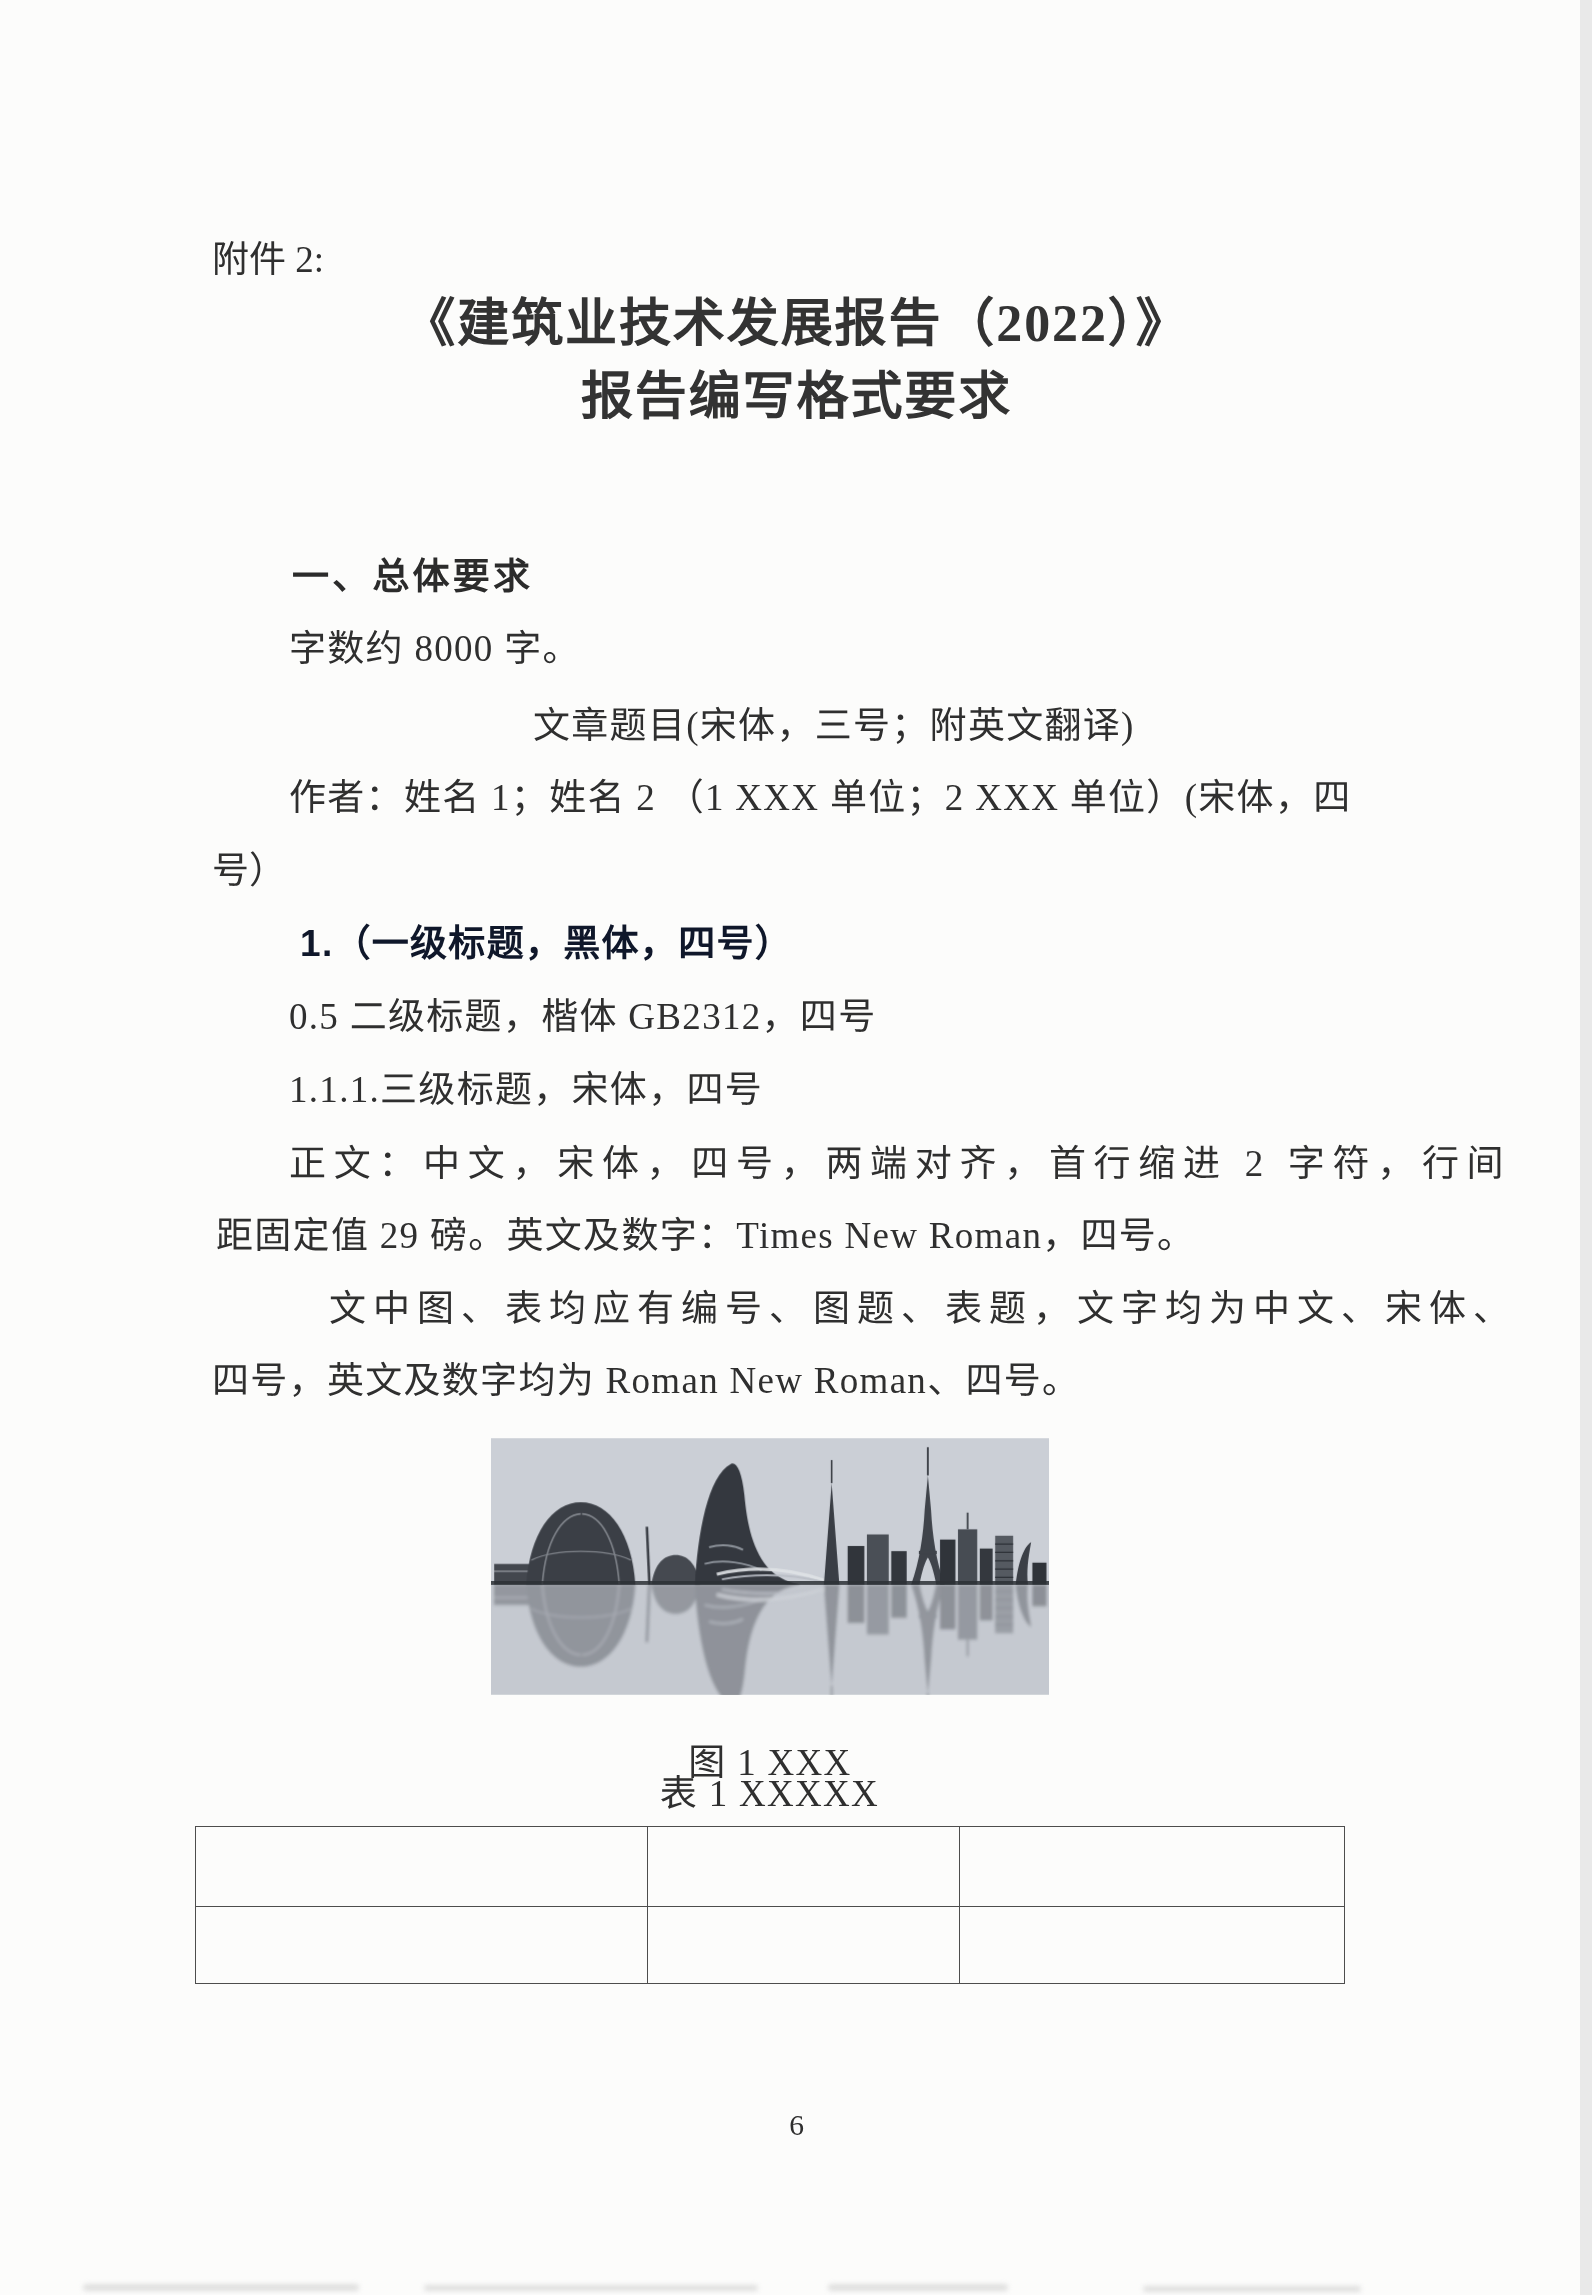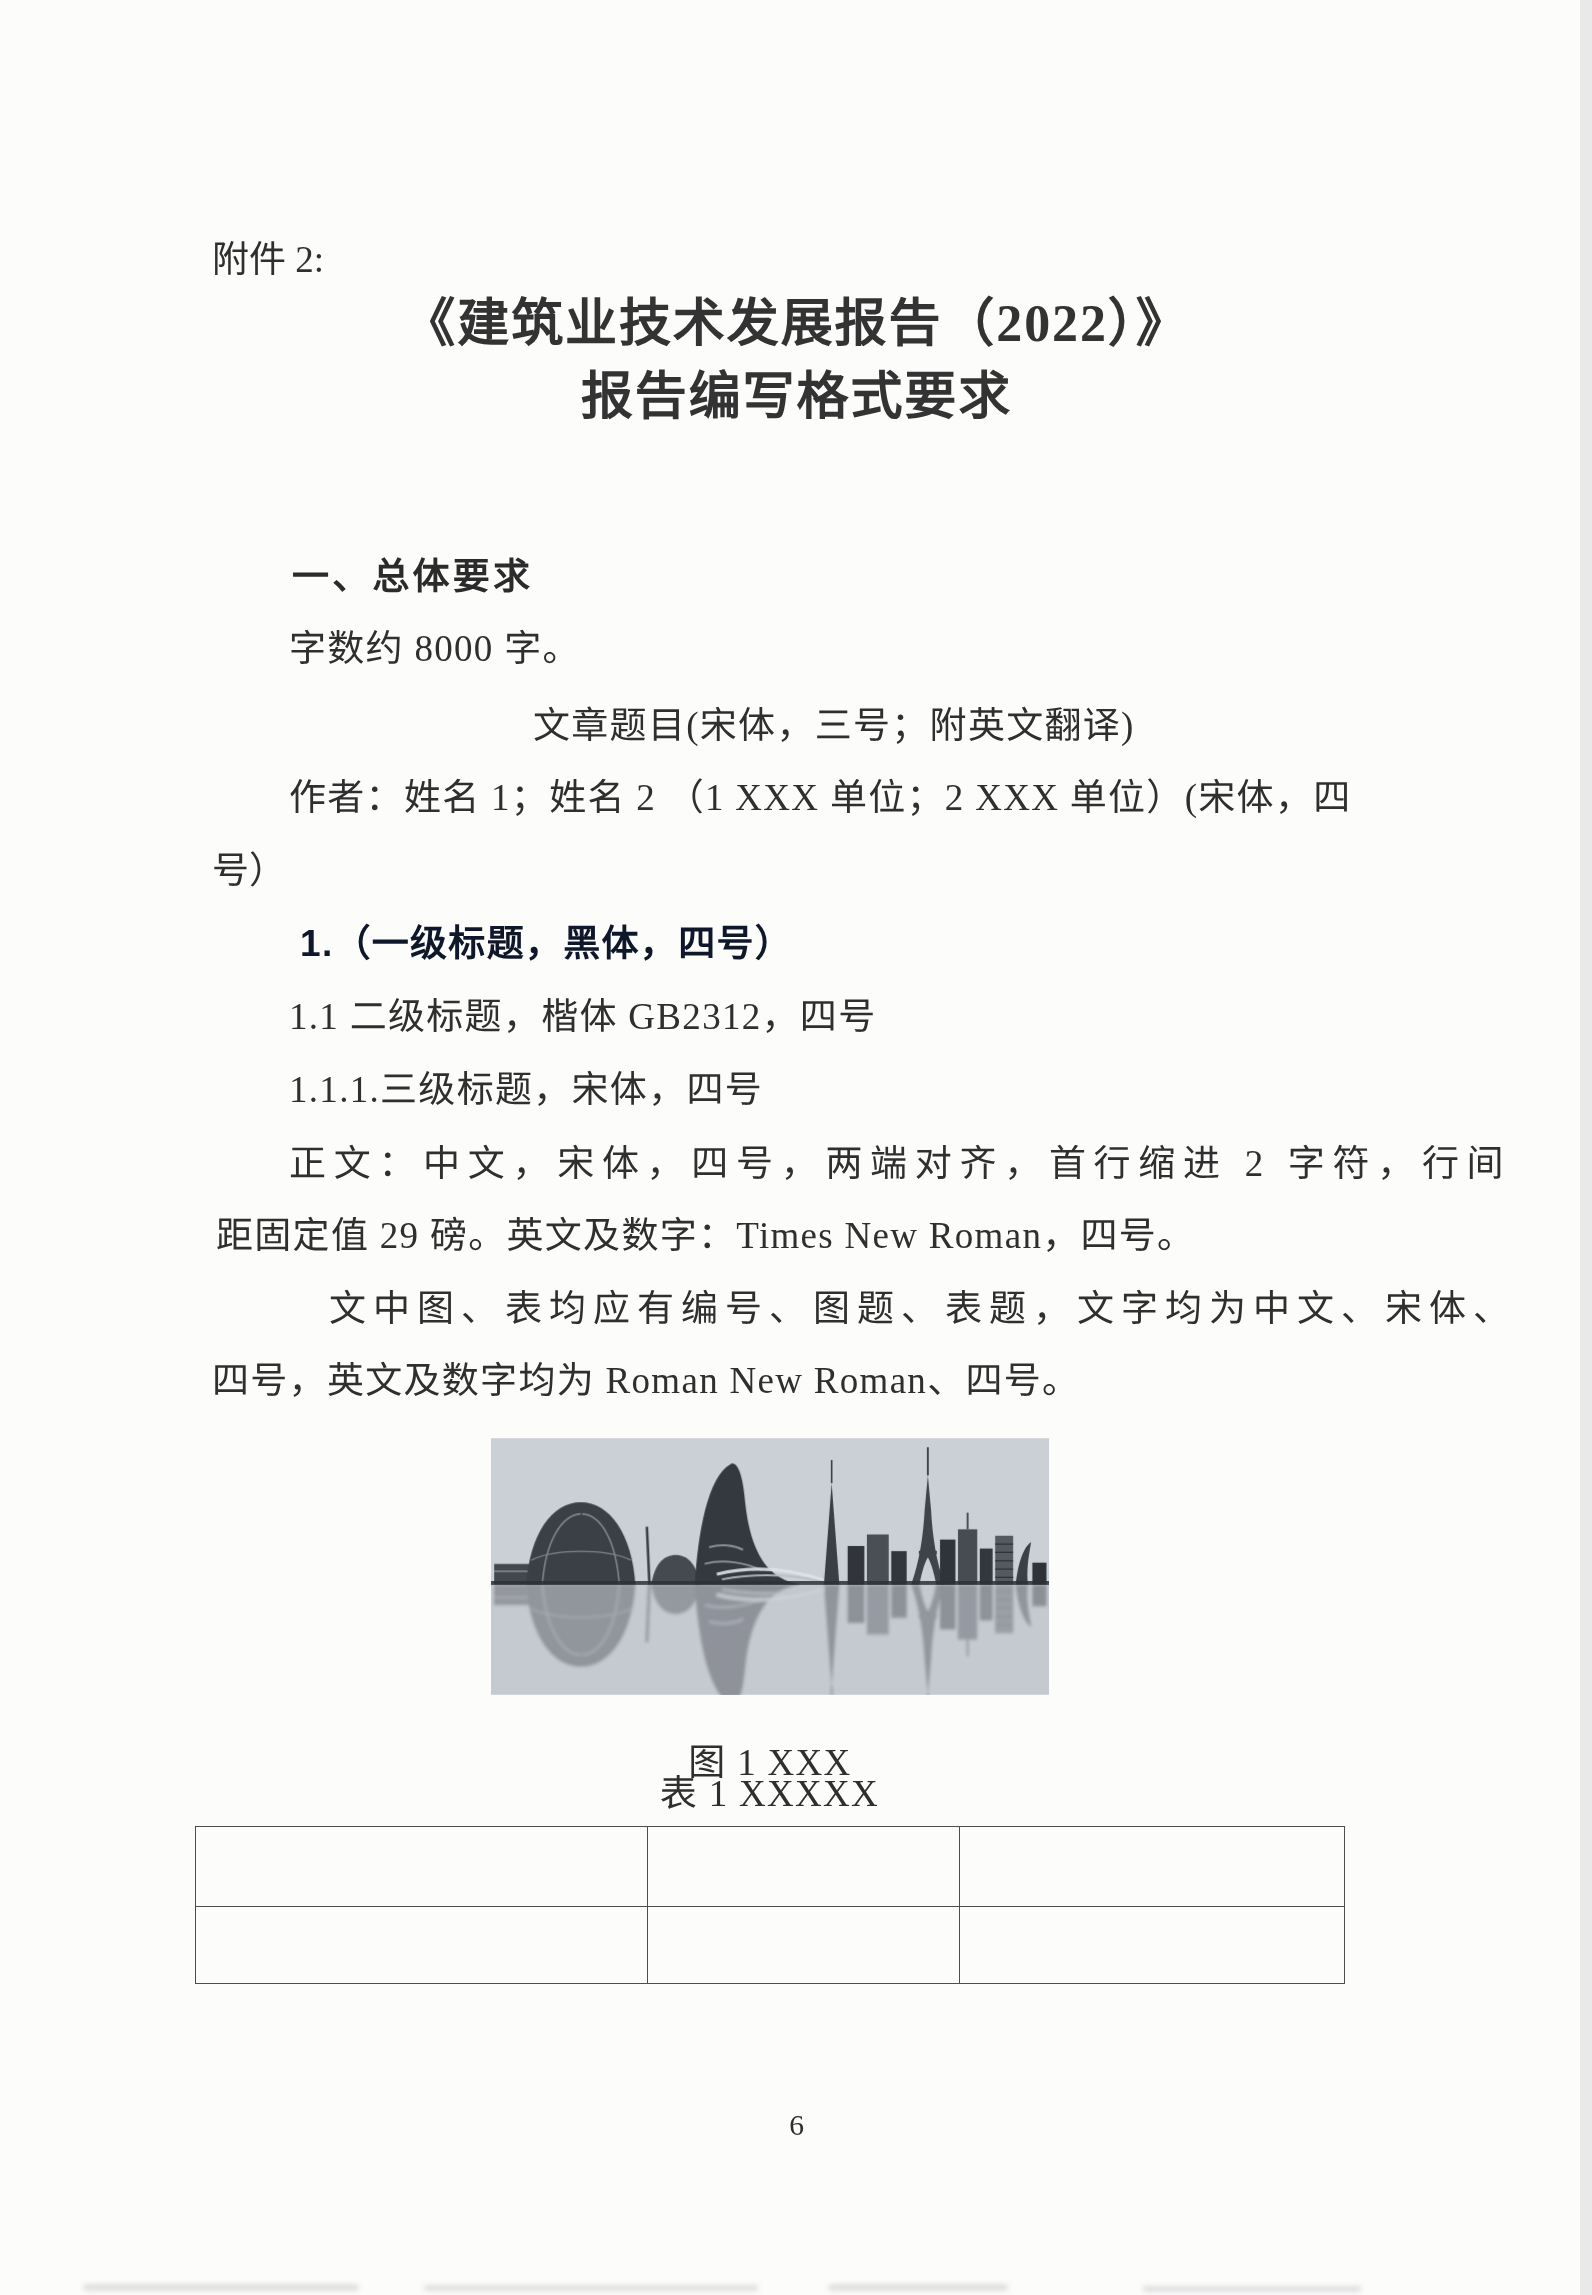--- a/index.html
+++ b/index.html
@@ -41,21 +41,21 @@
   <div class="t hei" style="left:292px;top:556px;font-size:37px;letter-spacing:3.2px;color:#2b2b2b;">一、总体要求</div>
 
   <div class="t body-sz" style="left:289px;top:628px;letter-spacing:1.3px;">字数约 8000 字。</div>
 
   <div class="t body-sz" style="left:533px;top:698px;letter-spacing:1.3px;margin-top:7px;">文章题目(宋体，三号；附英文翻译)</div>
 
   <div class="t body-sz" style="left:289px;top:777px;letter-spacing:1.3px;">作者：姓名 1；姓名 2  （1 XXX 单位；2 XXX 单位）(宋体，四</div>
   <div class="t body-sz" style="left:212px;top:850px;">号）</div>
 
   <div class="t hei" style="left:300px;top:923px;font-size:37px;letter-spacing:1.3px;color:#0f172a;">1.（一级标题，黑体，四号）</div>
-  <div class="t body-sz" style="left:289px;top:996px;letter-spacing:1.3px;">1.1 二级标题，楷体 GB2312，四号</div>
+  <div class="t body-sz" style="left:289px;top:996px;letter-spacing:1.3px;">0.5 二级标题，楷体 GB2312，四号</div>
   <div class="t body-sz" style="left:289px;top:1069px;letter-spacing:1.3px;">1.1.1.三级标题，宋体，四号</div>
 
   <div class="t body-sz" style="left:289px;top:1143px;letter-spacing:7.7px;">正文：中文，宋体，四号，两端对齐，首行缩进 2 字符，行间</div>
   <div class="t body-sz" style="left:216px;top:1215px;letter-spacing:1.3px;">距固定值 29 磅。英文及数字：Times New Roman，四号。</div>
 
   <div class="t body-sz" style="left:289px;top:1288px;letter-spacing:7px;margin-left:40px;">文中图、表均应有编号、图题、表题，文字均为中文、宋体、</div>
   <div class="t body-sz" style="left:212px;top:1360px;letter-spacing:1.3px;">四号，英文及数字均为 Roman New Roman、四号。</div>
 
   <div class="figure-wrap">
     <svg viewBox="0 0 870 400" width="558" height="257" xmlns="http://www.w3.org/2000/svg">

